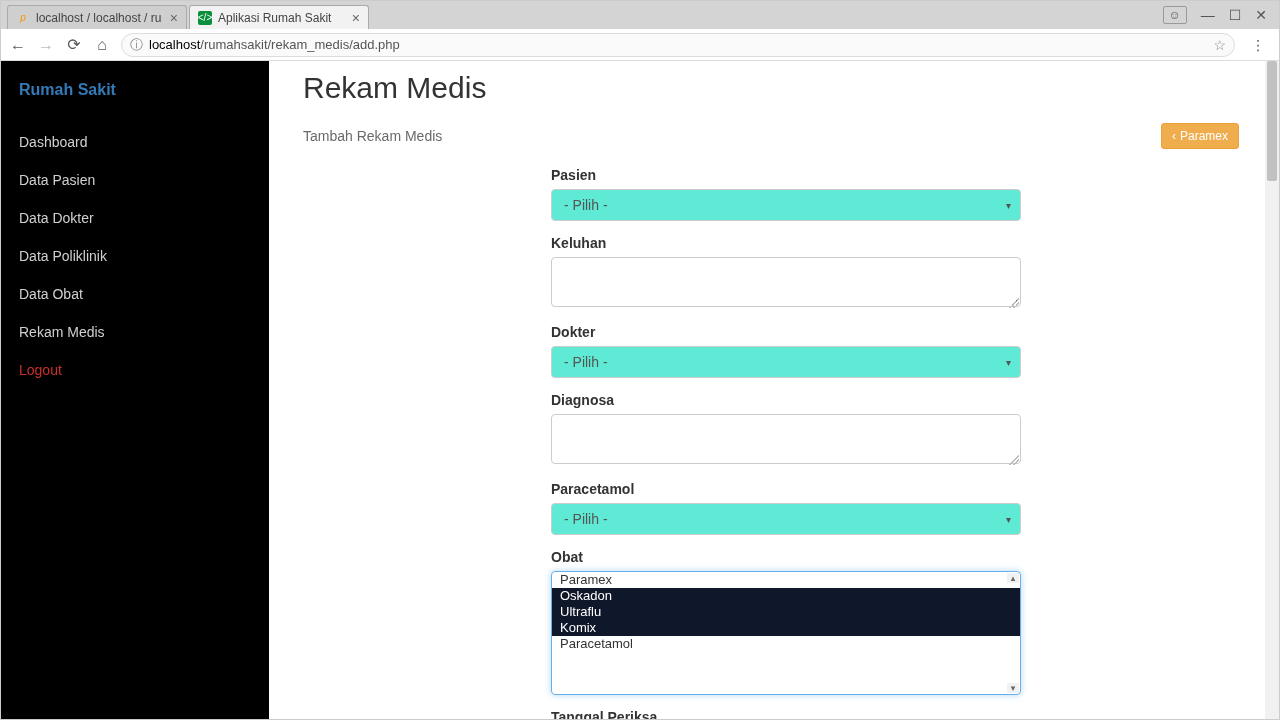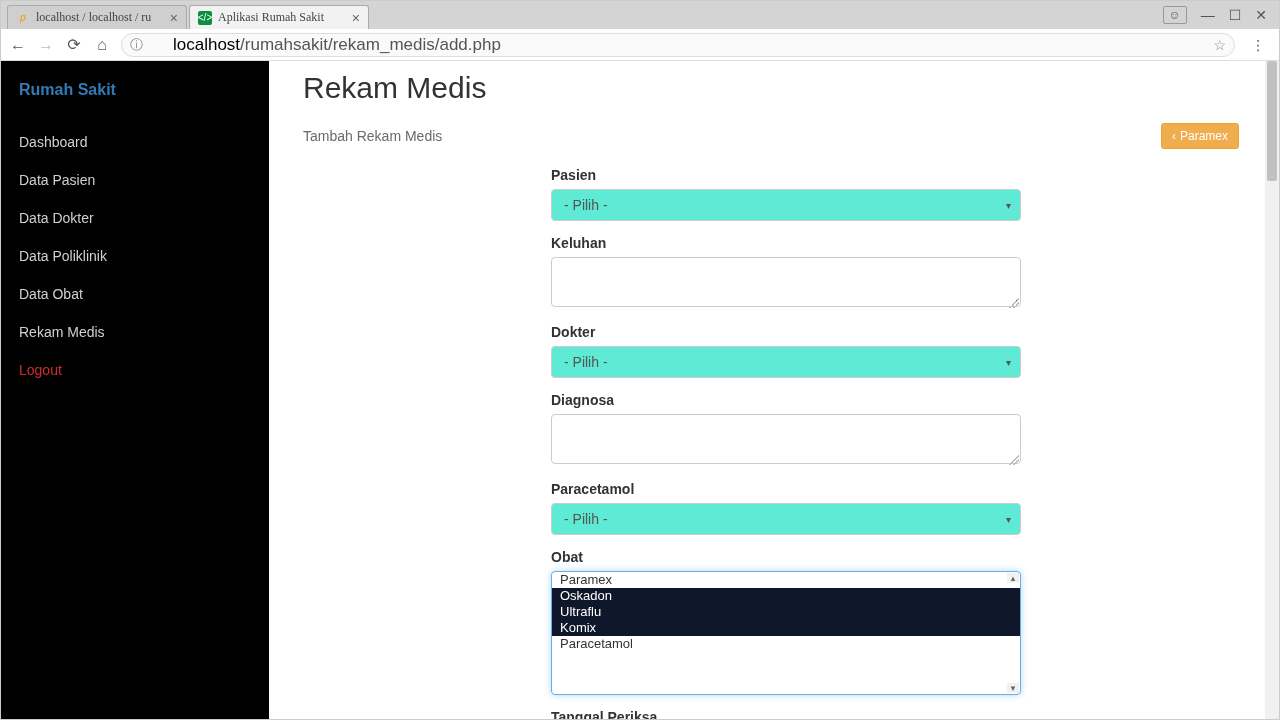--- a/index.html
+++ b/index.html
@@ -4,31 +4,31 @@
 <style>
   * { box-sizing: border-box; margin: 0; padding: 0; }
   body { font-family: "Helvetica Neue", Helvetica, Arial, sans-serif; font-size: 14px; color: #333; background: #fff; }
   .window { width: 1280px; height: 720px; display: flex; flex-direction: column; overflow: hidden; border: 1px solid #ccc; }
 
   
   .tabstrip { height: 28px; background: #d4d4d4; display: flex; align-items: flex-end; padding-left: 6px; position: relative; }
   .tab { height: 24px; background: #f2f2f2; border: 1px solid #aaa; border-bottom: none; border-radius: 3px 3px 0 0; display: flex; align-items: center; padding: 0 8px; margin-right: 2px; font-size: 12px; color: #444; min-width: 180px; max-width: 190px; position: relative; }
   .tab.inactive { background: #cfcfcf; }
   .tab .favicon { width: 14px; height: 14px; margin-right: 6px; display: inline-flex; align-items: center; justify-content: center; font-size: 10px; }
-  .tab .title { flex: 1; white-space: nowrap; overflow: hidden; text-overflow: ellipsis; font-family: Liberation Serif, serif; }
+  .tab .title { flex: 1; white-space: nowrap; overflow: hidden; text-overflow: ellipsis; }
   .tab .close { margin-left: 6px; color: #666; font-size: 14px; }
   .winctrl { position: absolute; right: 0; top: 0; height: 28px; display: flex; align-items: center; gap: 14px; padding: 0 12px; color: #555; }
   .winctrl .ubox { width:24px; height:18px; border:1px solid #999; border-radius:2px; display:flex; align-items:center; justify-content:center; font-size:12px; }
 
   .toolbar { height: 32px; background: #fff; border-bottom: 1px solid #ddd; display: flex; align-items: center; padding: 0 8px; gap: 10px; }
   .toolbar .navbtn { width: 18px; text-align: center; color: #5a5a5a; font-size: 16px; }
   .toolbar .navbtn.disabled { color: #bdbdbd; }
   .addrwrap { flex: 1; display: flex; align-items: center; border: 1px solid #ddd; border-radius: 14px; height: 24px; padding: 0 8px; background: #fafafa; }
   .addrwrap .info { color: #888; margin-right: 6px; font-size: 13px; }
-  .addrwrap .url { flex: 1; font-size: 17px; color: #555; margin-left: 24px; }
+  .addrwrap .url { flex: 1; font-size: 13px; color: #555; }
   .addrwrap .url .host { color: #000; }
   .addrwrap .star { color: #888; }
   .menu-dots { color: #555; padding: 0 6px; }
 
   
   .page { flex: 1; display: flex; overflow: hidden; position: relative; }
   .scrollbar { position:absolute; right:0; top:0; bottom:0; width:14px; background:#f1f1f1; }
   .scrollbar .thumb { position:absolute; left:2px; right:2px; top:0; height:120px; background:#c1c1c1; border-radius:2px; }
 
   .sidebar { width: 268px; background: #000; color: #fff; padding-top: 20px; }

